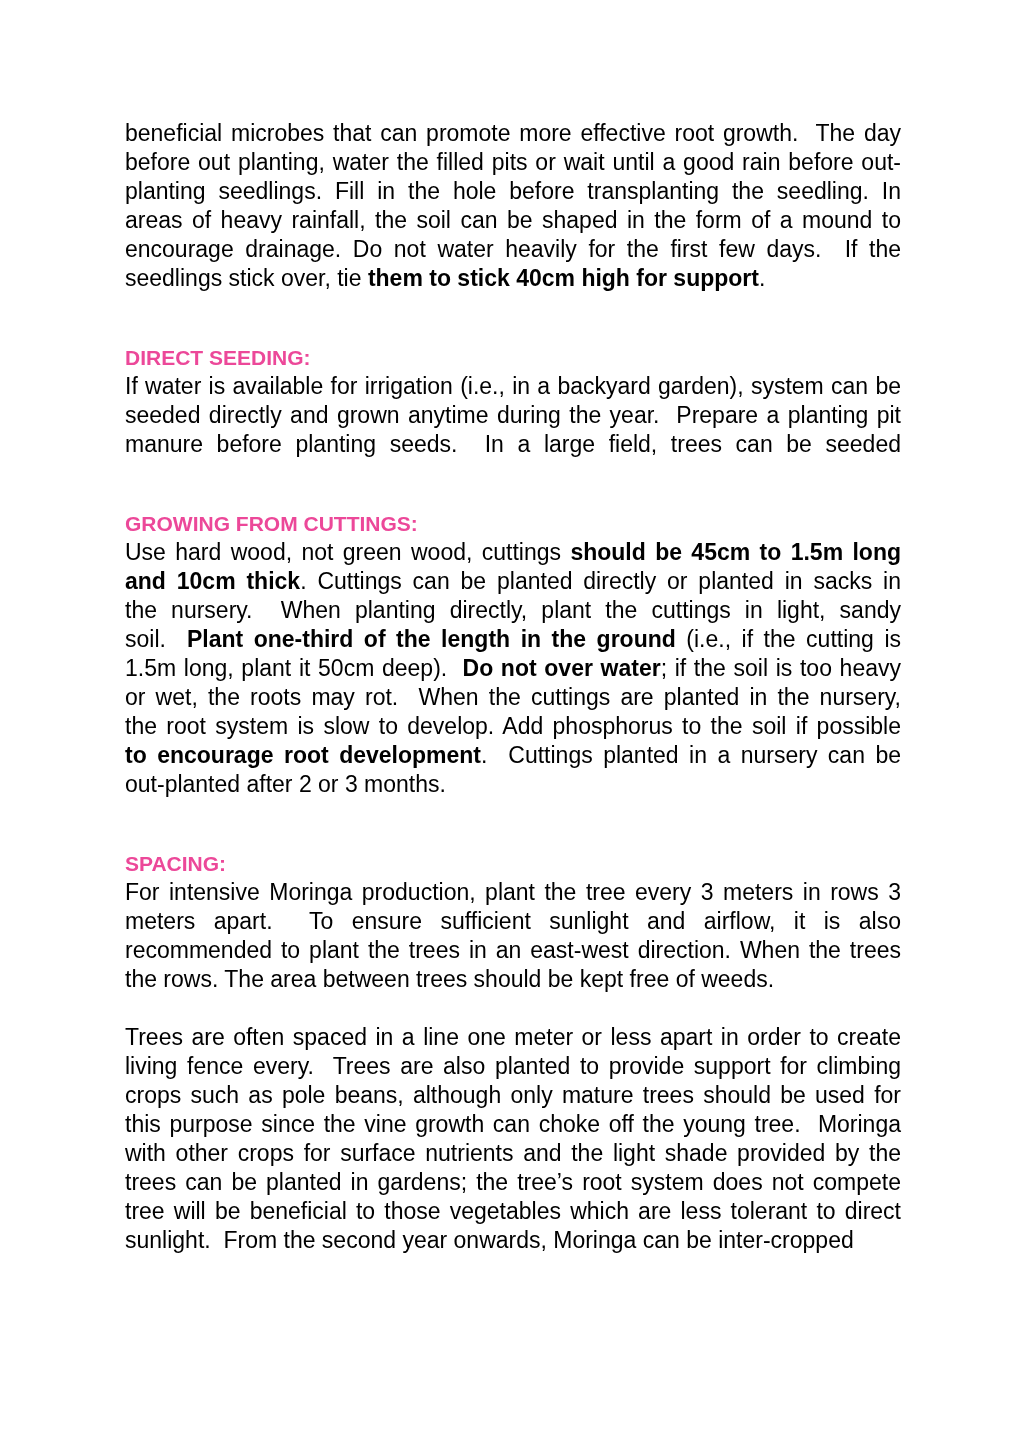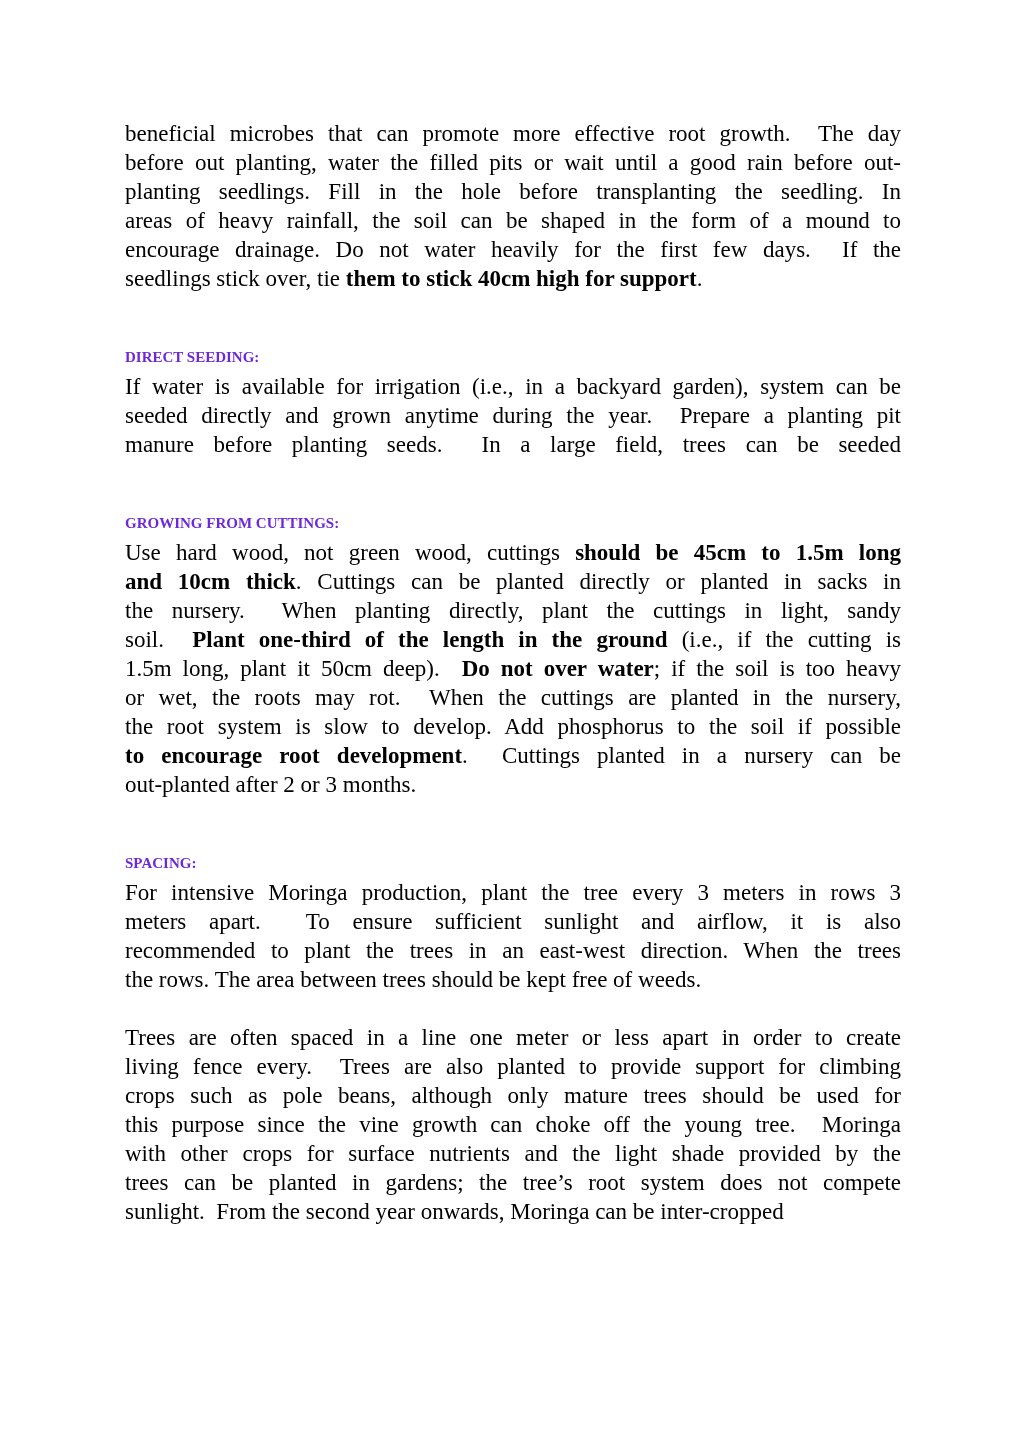--- a/index.html
+++ b/index.html
@@ -12,37 +12,36 @@
     background: #ffffff;
     overflow: hidden;
     font-family: "Liberation Sans", sans-serif;
   }
   .page {
     box-sizing: border-box;
     width: 1024px;
     height: 1448px;
     padding: 119px 0 0 125px;
     background: #ffffff;
-    font-family: Liberation Serif, serif;
   }
   .content {
     width: 776px;
     color: #000000;
     font-size: 23px;
     line-height: 29px;
   }
   .section {
     margin-top: 50px;
   }
   .heading {
     margin: 0;
-    font-size: 15px;
+    font-size: 21px;
     line-height: 29px;
     font-weight: bold;
-    color: #6d28d9;
+    color: #ec4899;
   }
   .para {
     margin: 0;
   }
   .para + .para {
     margin-top: 29px;
   }
   .line {
     text-align: justify;
     text-align-last: justify;
@@ -102,17 +101,18 @@
           <div class="line"><span class="seg">recommended to plant the trees in an east-west direction. When the trees</span></div>
           <div class="line last"><span class="seg">the rows. The area between trees should be kept free of weeds.</span></div>
         </div>
         <div class="para">
           <div class="line"><span class="seg">Trees are often spaced in a line one meter or less apart in order to create</span></div>
           <div class="line"><span class="seg">living fence every.  Trees are also planted to provide support for climbing</span></div>
           <div class="line"><span class="seg">crops such as pole beans, although only mature trees should be used for</span></div>
           <div class="line"><span class="seg">this purpose since the vine growth can choke off the young tree.  Moringa</span></div>
           <div class="line"><span class="seg">with other crops for surface nutrients and the light shade provided by the</span></div>
           <div class="line"><span class="seg">trees can be planted in gardens; the tree’s root system does not compete</span></div>
+          <div class="line"><span class="seg">tree will be beneficial to those vegetables which are less tolerant to direct</span></div>
           <div class="line last"><span class="seg">sunlight.  From the second year onwards, Moringa can be inter-cropped</span></div>
         </div>
       </section>
     </div>
 </main>
 
 </body></html>

